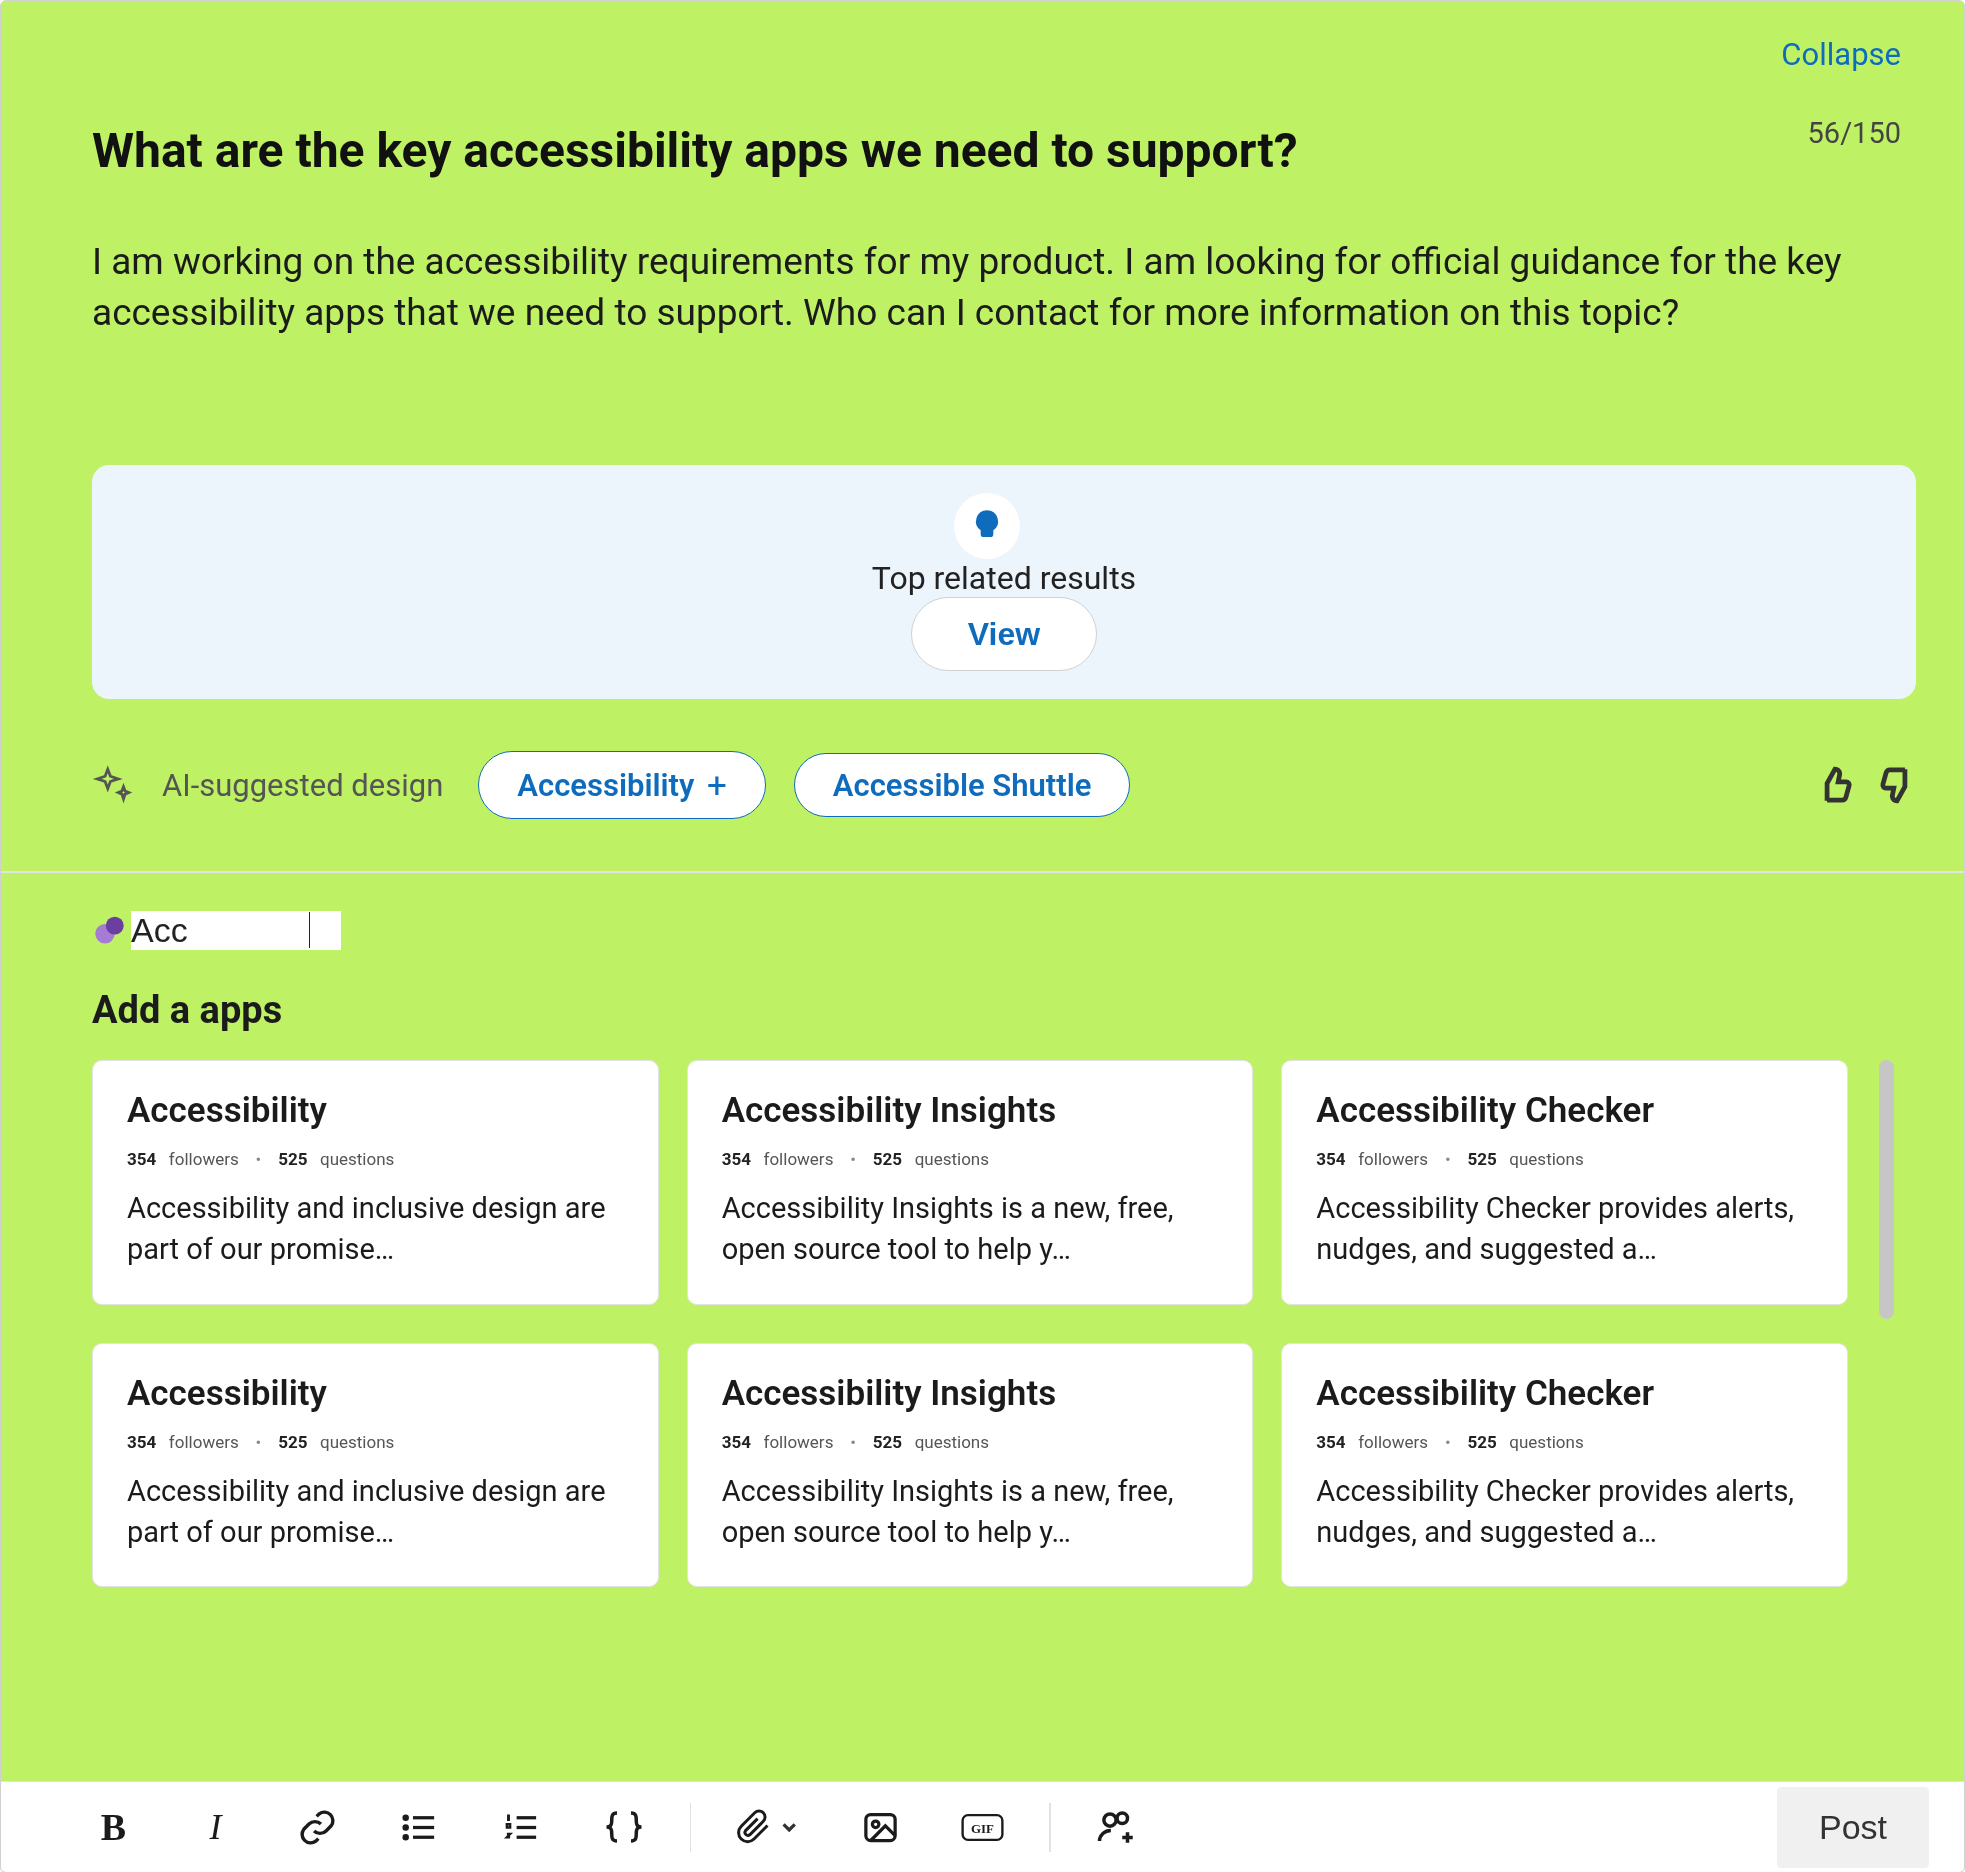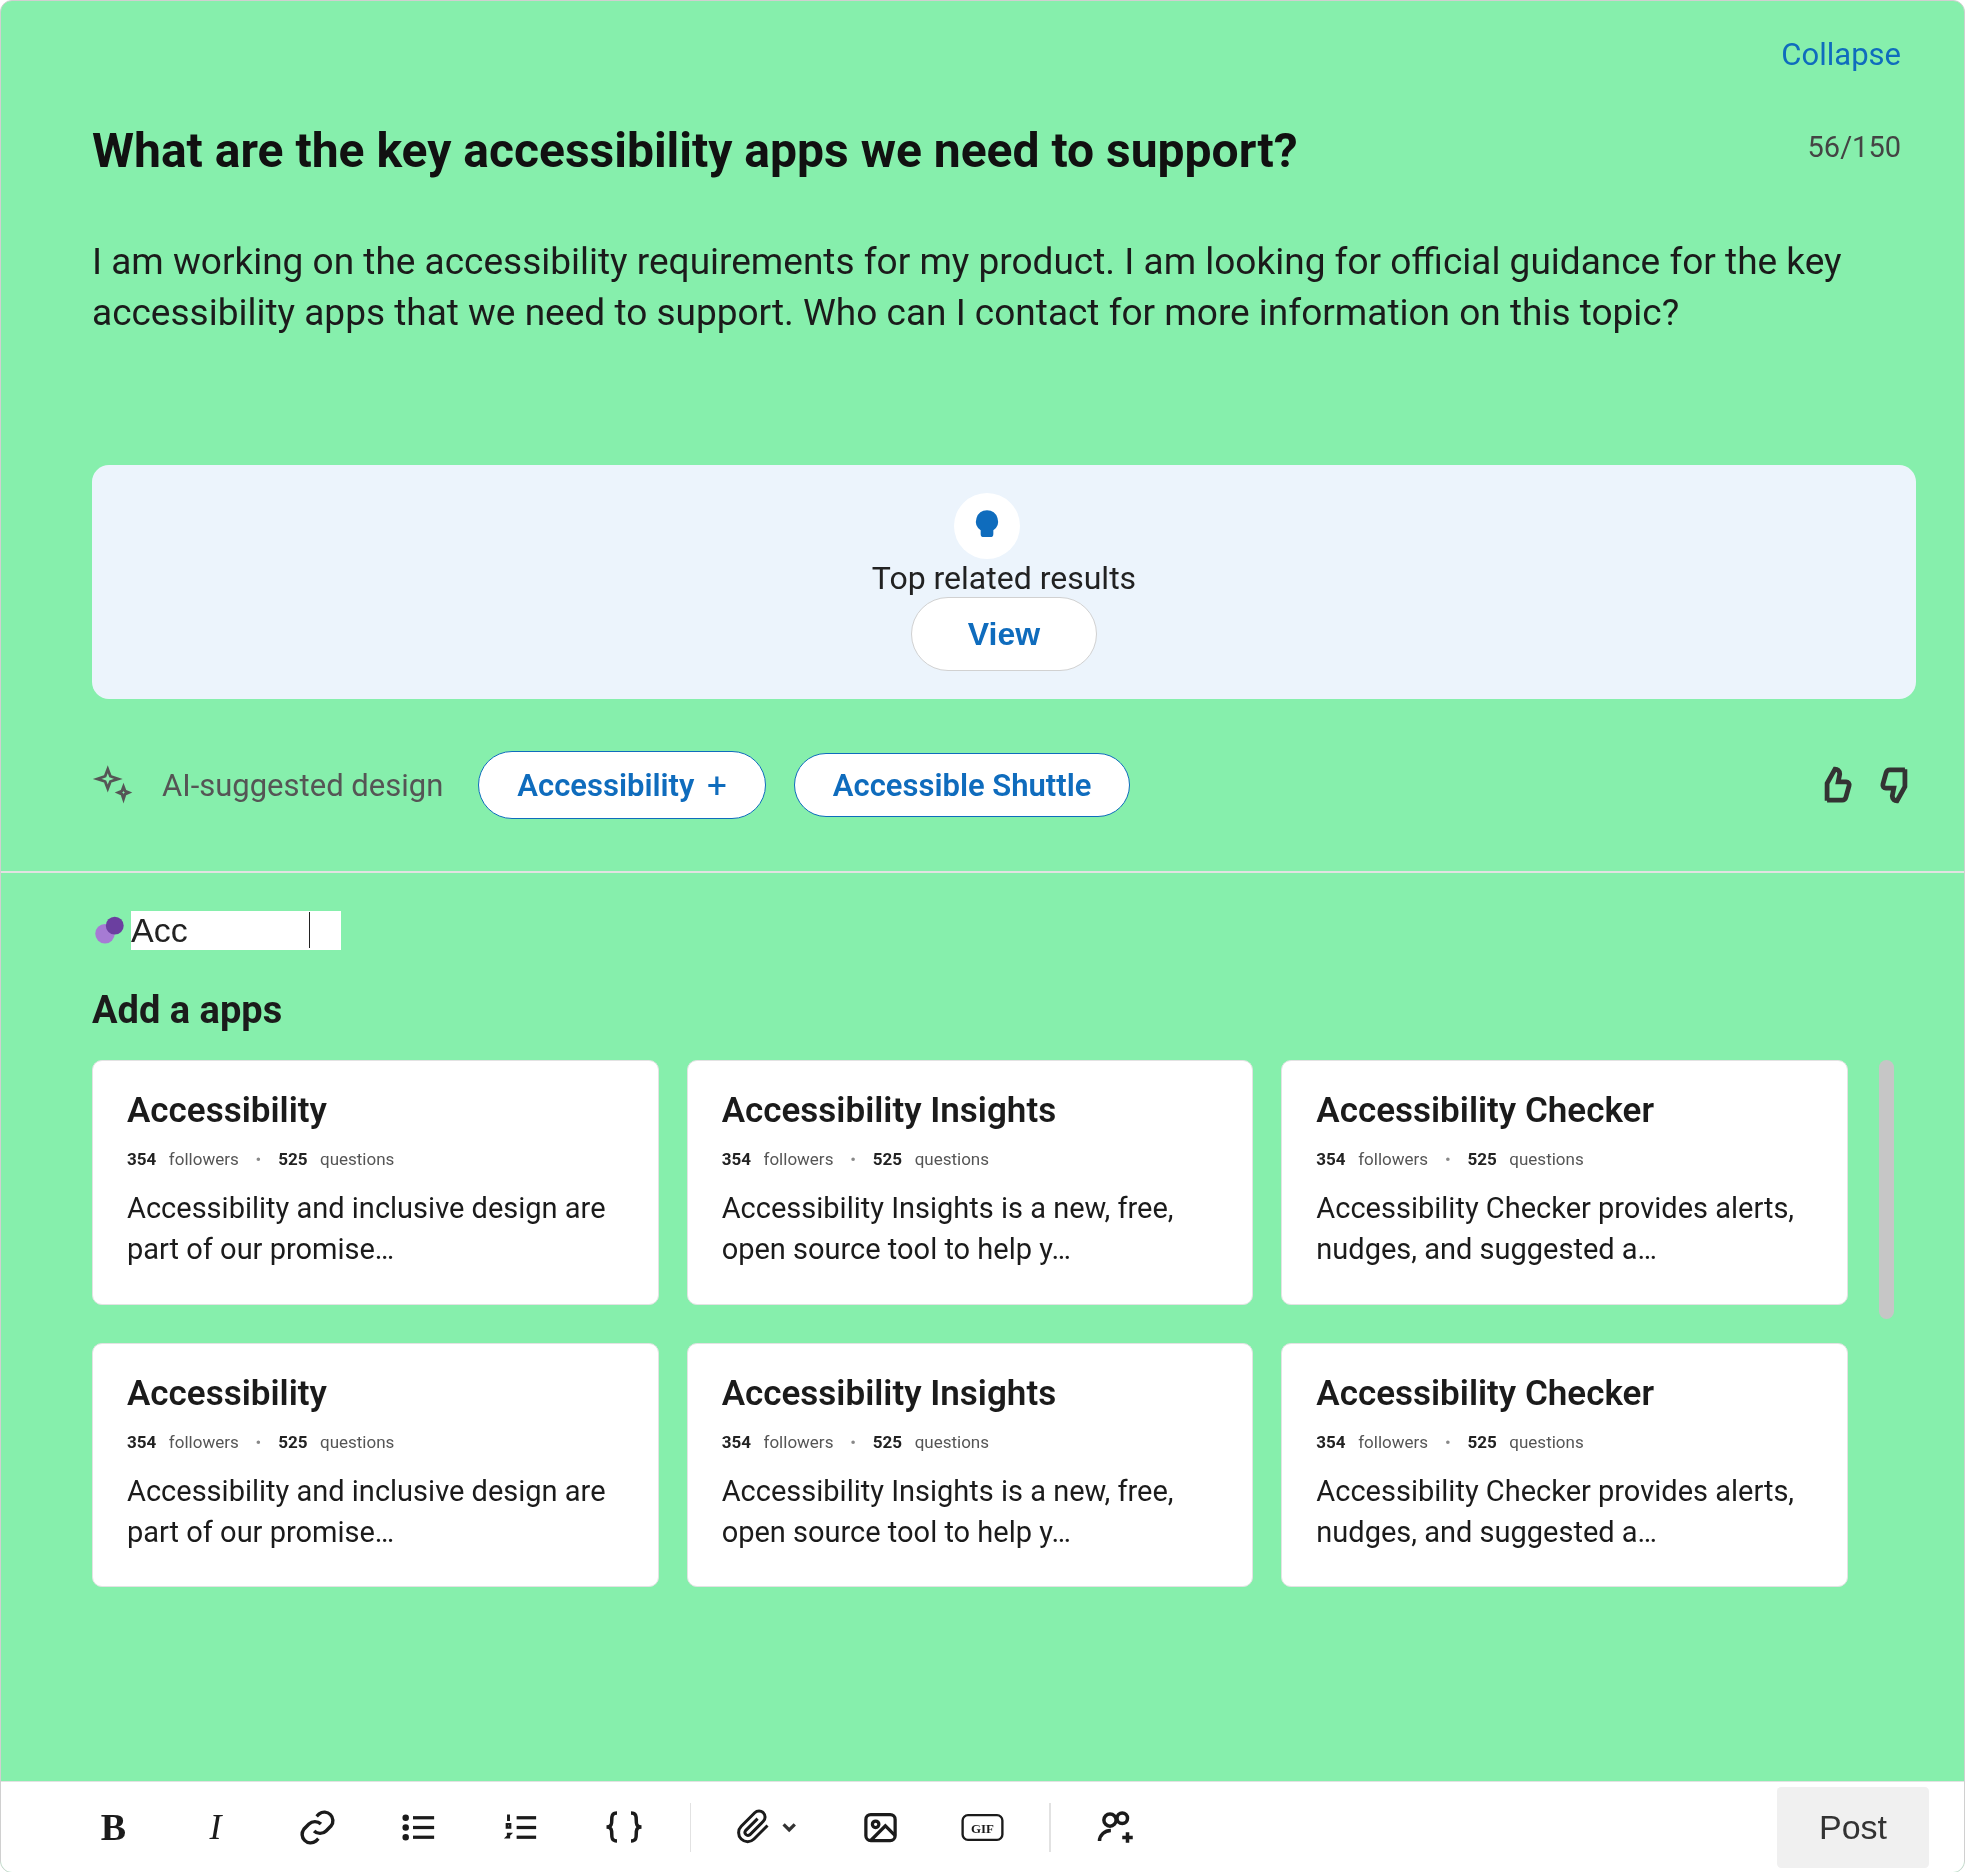--- a/index.html
+++ b/index.html
@@ -6,24 +6,24 @@
   html, body { width: 100%; height: 100%; }
   body {
     font-family: "Segoe UI", -apple-system, BlinkMacSystemFont, Roboto, "Helvetica Neue", Arial, sans-serif;
     background: #ffffff;
     color: #1b1b1b;
   }
   .frame {
     width: 1965px;
     height: 1873px;
     border: 1.4px solid #d0d0d0;
-    border-radius: 12px;
+    border-radius: 6px;
     position: relative;
     overflow: hidden;
-    background: #86efac;
+    background: #bef264;
     display: flex;
     flex-direction: column;
   }
 
   
   .header-row {
     display: flex;
     justify-content: flex-end;
     align-items: center;
     padding: 35px 63px 0 63px;
@@ -32,21 +32,21 @@
   .collapse-link {
     color: #0f6cbd;
     font-size: 31px;
     font-weight: 400;
     cursor: pointer;
   }
   .counter {
     font-size: 29px;
     color: #444;
     position: absolute;
-    top: 129px;
+    top: 115px;
     right: 63px;
   }
 
   .main {
     padding: 28px 48px 0 91px;
     flex: 0 0 auto;
   }
 
   .question-title {
     font-size: 48px;

